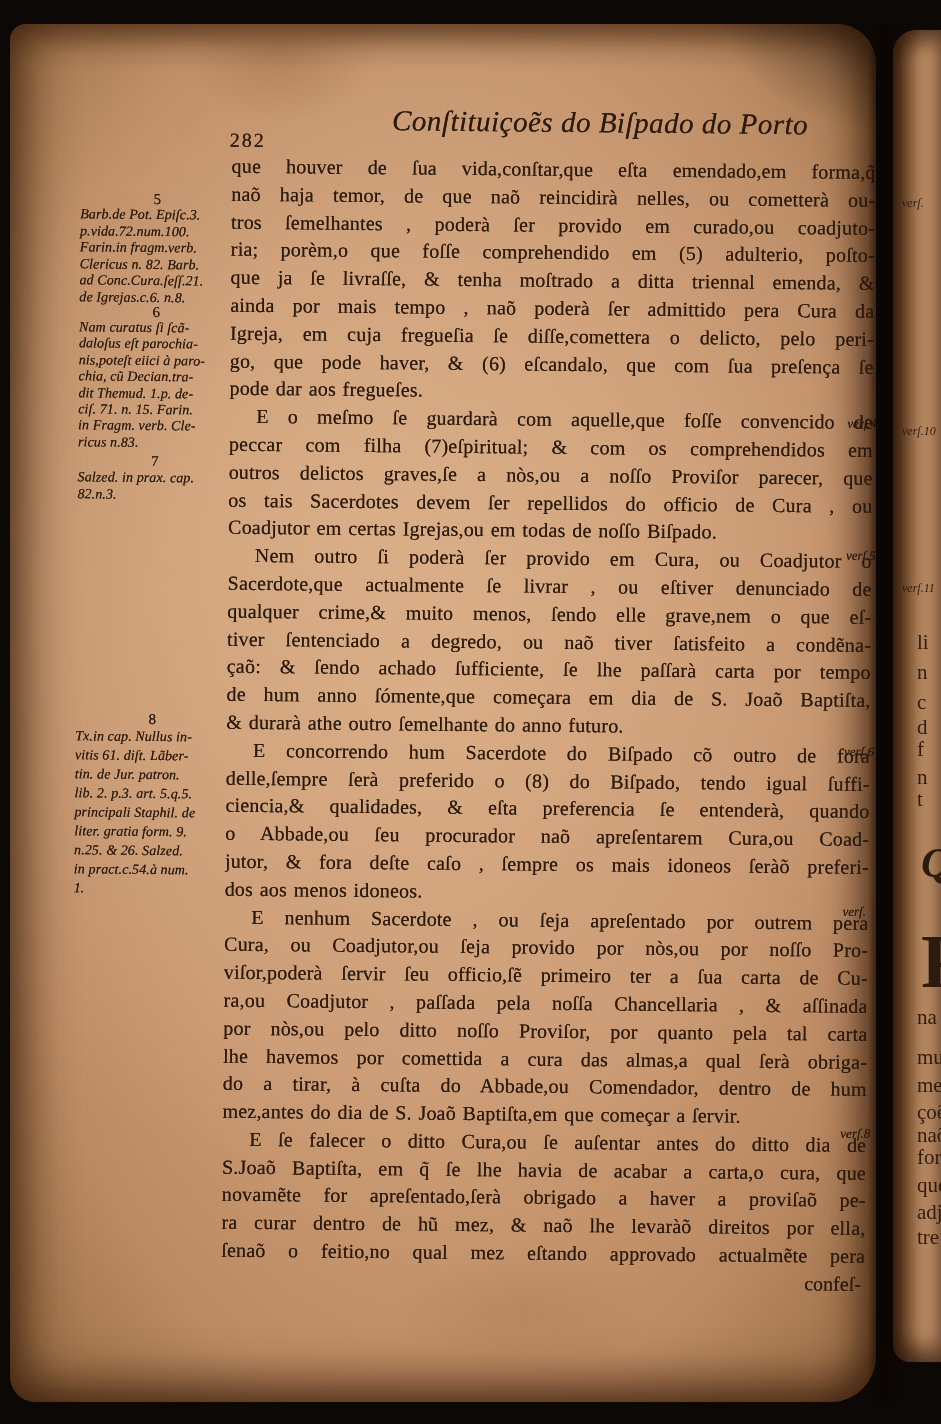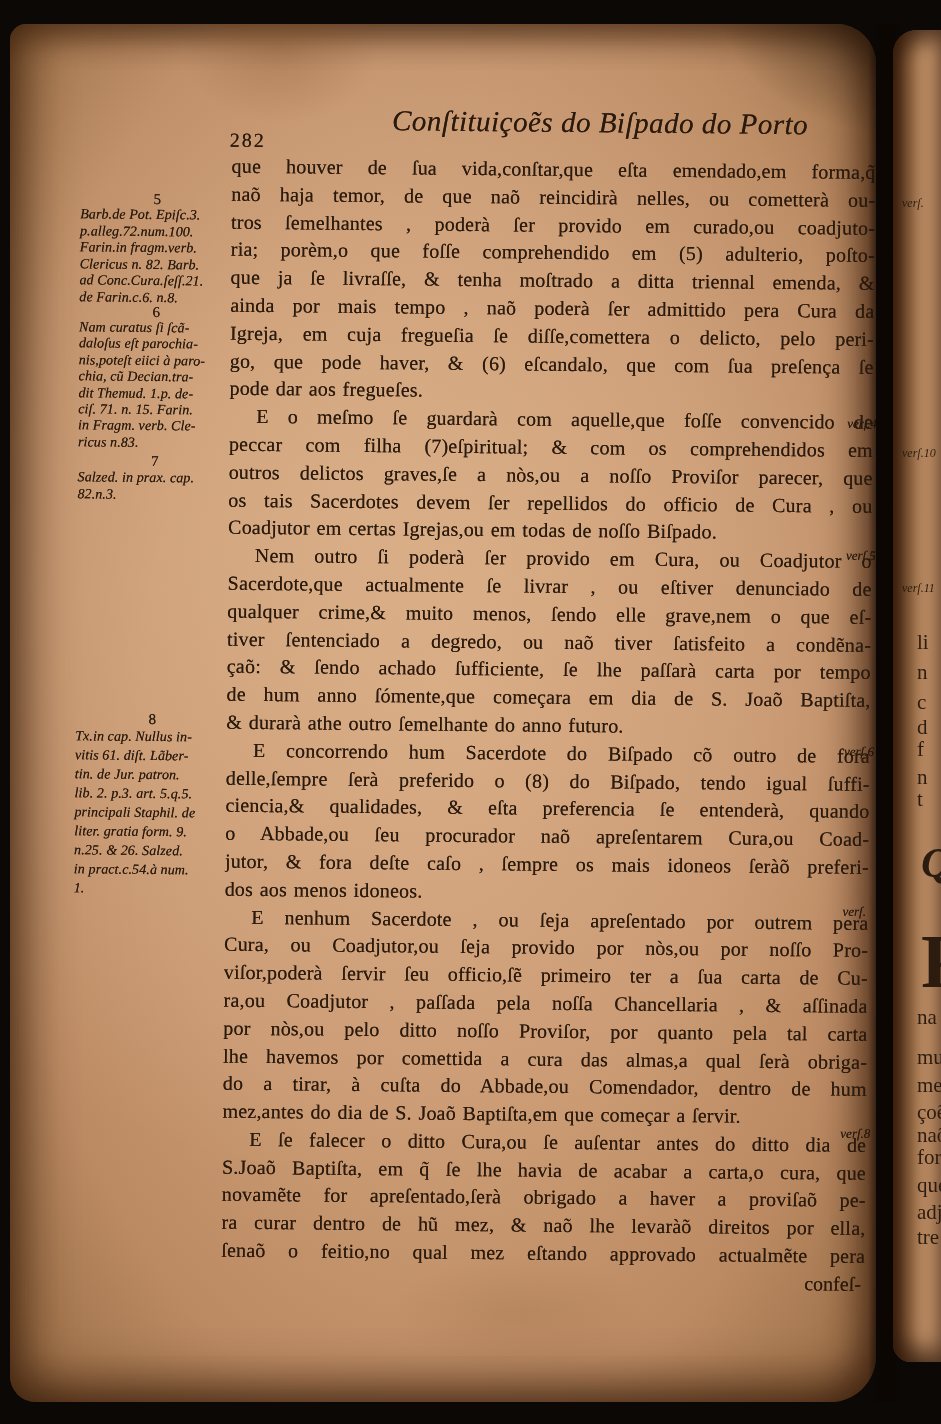--- a/index.html
+++ b/index.html
@@ -94,25 +94,25 @@
   <div class="stain-a"></div>
   <div class="stain-b"></div>
   <div class="corner-shade"></div>
   <div class="page-inner">
     <div class="pnum">282</div>
     <div class="ptitle">Conſtituiçoẽs do Biſpado do Porto</div>
     <div class="margin-notes">
         <div class="mnote" style="top: 166px;">
           <div class="mnum">5</div>
           <div class="mline" style="line-height: 16.5px; font-style: italic;">Barb.de Pot. Epiſc.3.</div>
-          <div class="mline" style="line-height: 16.5px;">p.alleg.72.num.100.</div>
+          <div class="mline" style="line-height: 16.5px;">p.vida.72.num.100.</div>
           <div class="mline" style="line-height: 16.5px; font-style: italic;">Farin.in fragm.verb.</div>
           <div class="mline" style="line-height: 16.5px; font-style: italic;">Clericus n. 82. Barb.</div>
           <div class="mline" style="line-height: 16.5px;">ad Conc.Cura.ſeſſ.21.</div>
-          <div class="mline" style="line-height: 16.5px;">de Farin.c.6. n.8.</div>
+          <div class="mline" style="line-height: 16.5px;">de Igrejas.c.6. n.8.</div>
         </div>
         <div class="mnote" style="top: 279px;">
           <div class="mnum">6</div>
           <div class="mline" style="line-height: 16.4px;">Nam curatus ſi ſcã-</div>
           <div class="mline" style="line-height: 16.4px;">daloſus eſt parochia-</div>
           <div class="mline" style="line-height: 16.4px;">nis,poteſt eiici à paro-</div>
           <div class="mline" style="line-height: 16.4px;">chia, cũ Decian.tra-</div>
           <div class="mline" style="line-height: 16.4px;">dit Themud. 1.p. de-</div>
           <div class="mline" style="line-height: 16.4px;">ciſ. 71. n. 15. Farin.</div>
           <div class="mline" style="line-height: 16.4px;">in Fragm. verb. Cle-</div>
@@ -186,21 +186,21 @@
         <div class="sideref" style="top: 872px;">verſ.</div>
         <div class="sideref" style="top: 1094px;">verſ.8</div>
       </div>
   </div>
 </div>
 
 <div class="gutter"></div>
 
 <div class="page-right">
     <div class="np-ref" style="top: 166px;">verſ.</div>
-    <div class="np-ref" style="top: 416px;">verſ.10</div>
+    <div class="np-ref" style="top: 394px;">verſ.10</div>
     <div class="np-ref" style="top: 551px;">verſ.11</div>
     <div class="np-frag" style="top: 600px;">li</div>
     <div class="np-frag" style="top: 630px;">n</div>
     <div class="np-frag" style="top: 660px;">c</div>
     <div class="np-frag" style="top: 685px;">d</div>
     <div class="np-frag" style="top: 707px;">f</div>
     <div class="np-frag" style="top: 735px;">n</div>
     <div class="np-frag" style="top: 757px;">t</div>
     <div class="np-frag" style="top: 975px;">na</div>
     <div class="np-frag" style="top: 1015px;">mu</div>

